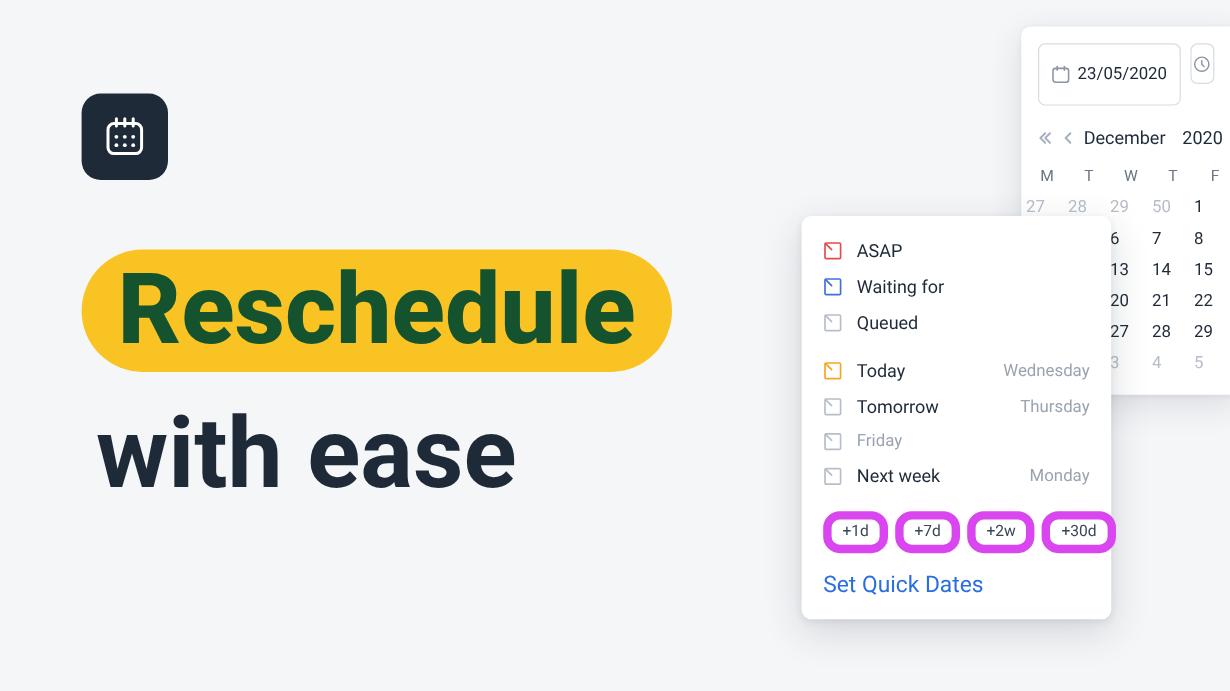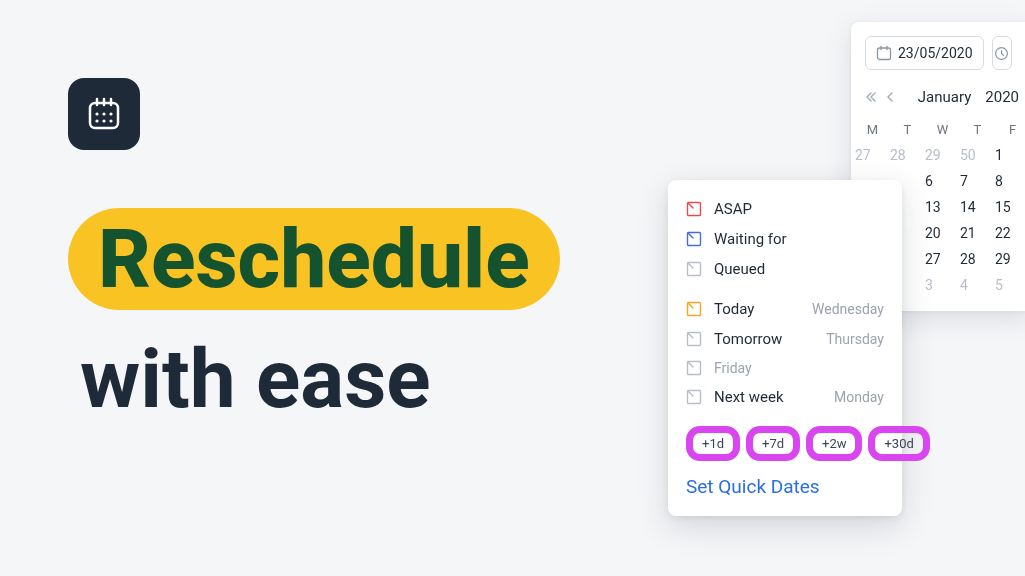--- a/index.html
+++ b/index.html
@@ -69,21 +69,21 @@
   }
   .date-input {
     display: flex;
     align-items: center;
     gap: 6px;
     border: 1px solid #d7dce3;
     border-radius: 6px;
     padding: 6px 10px;
     font-size: 14px;
     color: #1e2a38;
-    height: 34px;
+    height: 52px;
     background: white;
   }
   .time-input {
     display: flex;
     align-items: center;
     justify-content: center;
     border: 1px solid #d7dce3;
     border-radius: 6px;
     width: 20px;
     height: 34px;
@@ -123,21 +123,21 @@
     cursor: pointer;
   }
   .cal-day.muted {
     color: #b7bec9;
   }
   
   .quick-panel {
     position: absolute;
     left: 668px;
     top: 180px;
-    width: 234px;
+    width: 258px;
     background: white;
     border-radius: 8px;
     box-shadow: 0 10px 32px rgba(30,42,56,0.16), 0 2px 6px rgba(30,42,56,0.08);
     padding: 14px 0 18px;
   }
   .q-item {
     display: flex;
     align-items: center;
     padding: 6px 18px;
     cursor: pointer;
@@ -222,21 +222,21 @@
   <div class="cal-nav">
     <div class="cal-nav-chevrons">
       <svg width="12" height="12" viewBox="0 0 12 12">
         <path d="M6 2 L2 6 L6 10 M10 2 L6 6 L10 10" stroke="#a6b0bf" stroke-width="1.6" fill="none" stroke-linecap="round" stroke-linejoin="round"></path>
       </svg>
       <svg width="10" height="12" viewBox="0 0 10 12">
         <path d="M7 2 L3 6 L7 10" stroke="#a6b0bf" stroke-width="1.6" fill="none" stroke-linecap="round" stroke-linejoin="round"></path>
       </svg>
     </div>
     <div class="cal-title">
-      <span>January</span>
+      <span>December</span>
       <span>2020</span>
     </div>
   </div>
   <div class="cal-grid" id="cal-grid">
       <div class="cal-head">M</div>
       <div class="cal-head">T</div>
       <div class="cal-head">W</div>
       <div class="cal-head">T</div>
       <div class="cal-head">F</div>
       <div class="cal-day muted">27</div>

